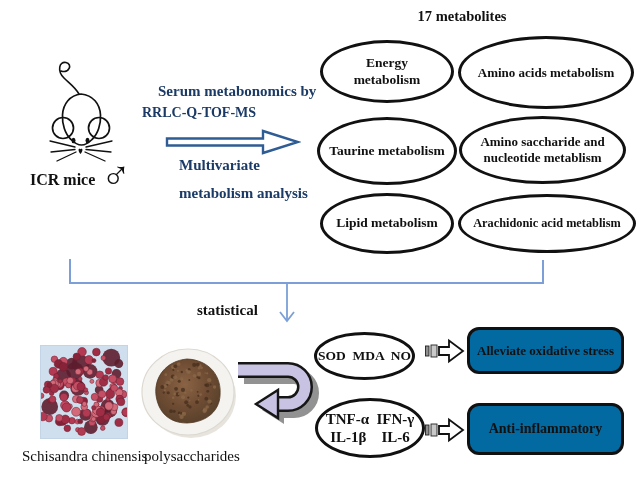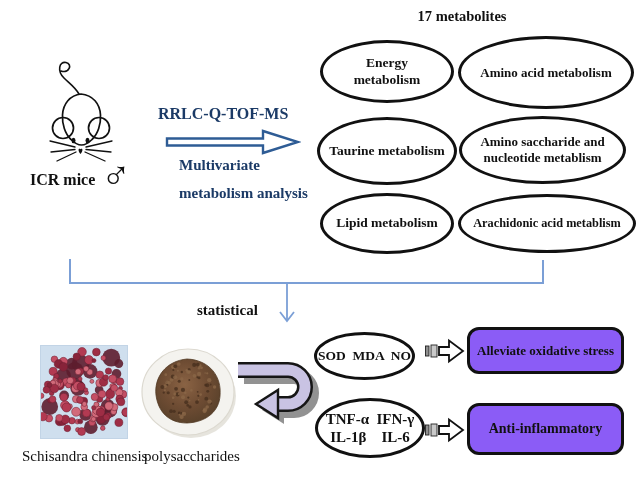--- a/index.html
+++ b/index.html
@@ -5,21 +5,21 @@
   html,body{margin:0;padding:0;background:#fff;}
   #canvas{position:relative;width:640px;height:480px;background:#fff;overflow:hidden;
           font-family:"Liberation Serif","DejaVu Serif",serif;color:#111;}
   .abs{position:absolute;}
   .b{font-weight:bold;}
   .navy{color:var(--navy,#1b3a66);}
   .pre{white-space:pre;}
   .ellipse{position:absolute;border:3px solid #111;border-radius:50%;background:#fff;
            display:flex;align-items:center;justify-content:center;text-align:center;
            font-weight:bold;line-height:1.22;box-sizing:border-box;padding:2px 8px;}
-  .rrect{position:absolute;border:3.5px solid #111;border-radius:12px;background:#8b5cf6;
+  .rrect{position:absolute;border:3.5px solid #111;border-radius:12px;background:#0369a1;
          display:flex;align-items:center;justify-content:center;text-align:center;
          font-weight:bold;box-sizing:border-box;padding:8px 4px;}
   .lbl{position:absolute;}
   svg{display:block;}
   .ink{stroke:#111;fill:none;stroke-linecap:round;}
 </style>
 </head>
 <body>
 
 <div id="canvas">
@@ -40,33 +40,34 @@
         <path d="M 51 89 L 77 83"></path>
           <path d="M 51 91.5 L 76 94"></path>
           <path d="M 50 94 L 70 103"></path>
       </g>
     </svg>
   </div>
 
   <div class="lbl b" style="left:30px;top:171px;font-size:16px;">ICR mice</div>
   <div class="lbl b" style="left:101px;top:156px;font-size:40px;line-height:1;">♂</div>
 
-  <div class="lbl b navy" style="left:158px;top:105px;font-size:16px;">RRLC-Q-TOF-MS</div>
+  <div class="lbl b navy" style="left:158px;top:83px;font-size:15px;">Serum metabonomics by</div>
+  <div class="lbl b navy" style="left:142px;top:105px;font-size:14px;">RRLC-Q-TOF-MS</div>
   <div class="abs" style="left:165px;top:129px;">
     <svg width="136" height="26" viewBox="0 0 136 26">
       <polygon points="2,9.5 98,9.5 98,2 133,13 98,24 98,16.5 2,16.5" fill="#fff" stroke="var(--arrow-blue,#2e5c95)" stroke-width="2.4" stroke-linejoin="miter"></polygon>
     </svg>
   </div>
   <div class="lbl b navy" style="left:179px;top:157px;font-size:15px;">Multivariate</div>
   <div class="lbl b navy" style="left:179px;top:185px;font-size:15px;">metabolism analysis</div>
 
   <div class="lbl b" style="left:410px;top:8px;width:104px;text-align:center;font-size:14.5px;">17 metabolites</div>
 
   <div class="ellipse" style="left:320px;top:40px;width:134px;height:63px;font-size:13.5px;">Energy metabolism</div>
-  <div class="ellipse" style="left:458px;top:36px;width:176px;height:73px;font-size:13px;">Amino acid metabolism</div>
+  <div class="ellipse" style="left:458px;top:36px;width:176px;height:73px;font-size:13px;">Amino acids metabolism</div>
   <div class="ellipse" style="left:317px;top:117px;width:140px;height:68px;font-size:13.5px;">Taurine metabolism</div>
   <div class="ellipse" style="left:459px;top:116px;width:167px;height:68px;font-size:13px;">Amino saccharide and nucleotide metablism</div>
   <div class="ellipse" style="left:320px;top:193px;width:134px;height:61px;font-size:13.5px;">Lipid metabolism</div>
   <div class="ellipse" style="left:458px;top:194px;width:178px;height:59px;font-size:12.3px;padding:2px 2px;">Arachidonic acid metablism</div>
 
   <div class="abs" style="left:58px;top:254px;">
     <svg width="500" height="78" viewBox="0 0 500 78">
       <polyline points="12,5 12,29 485,29 485,6" fill="none" stroke="var(--bracket-blue,#7b9fd6)" stroke-width="2"></polyline>
       <line x1="229" y1="29" x2="229" y2="66" stroke="var(--bracket-blue,#7b9fd6)" stroke-width="1.8"></line>
       <polyline points="222,58 229,67 236,58" fill="none" stroke="var(--bracket-blue,#7b9fd6)" stroke-width="1.8"></polyline>

